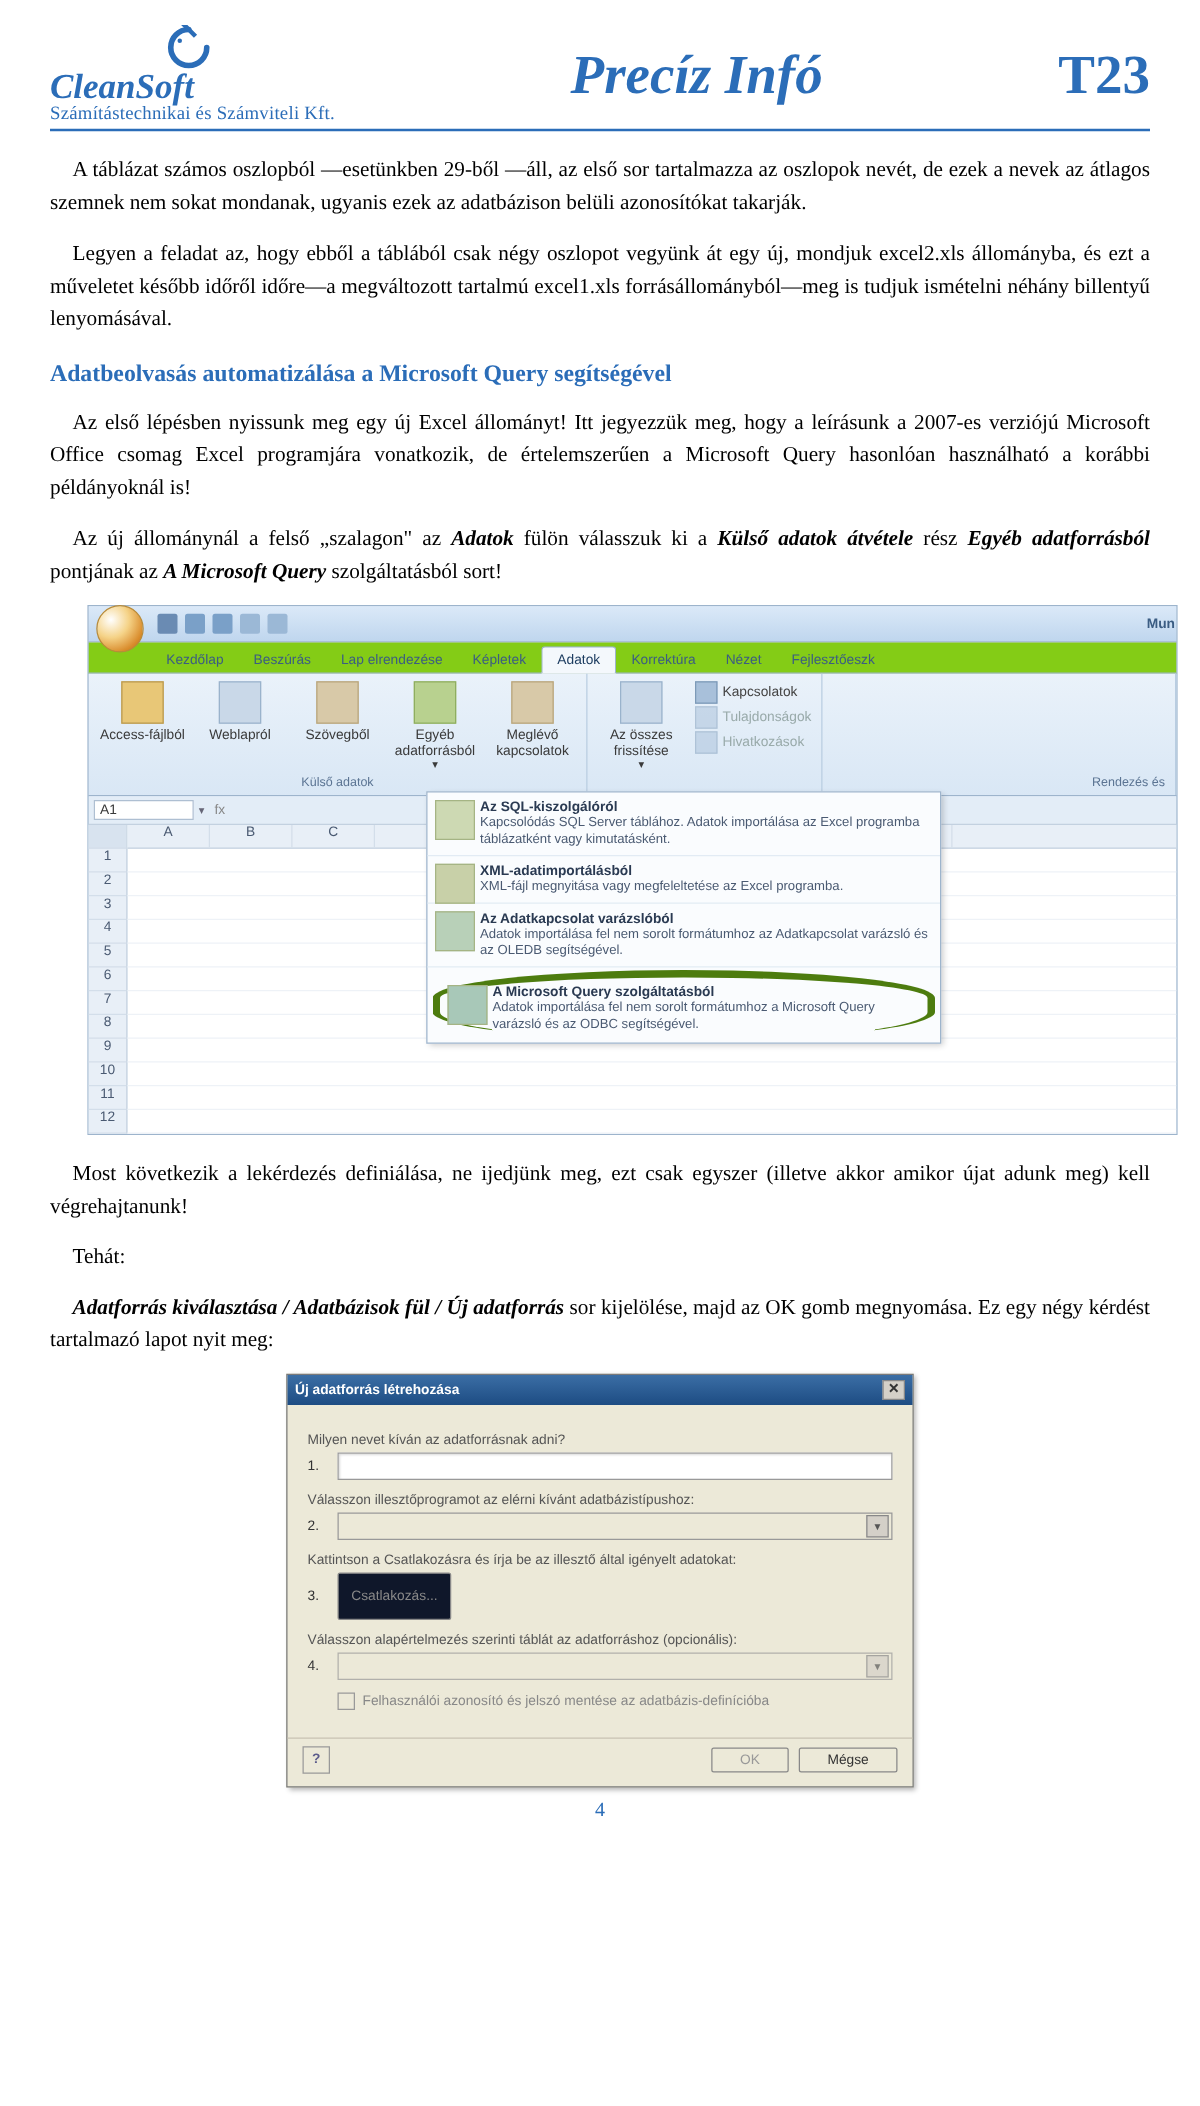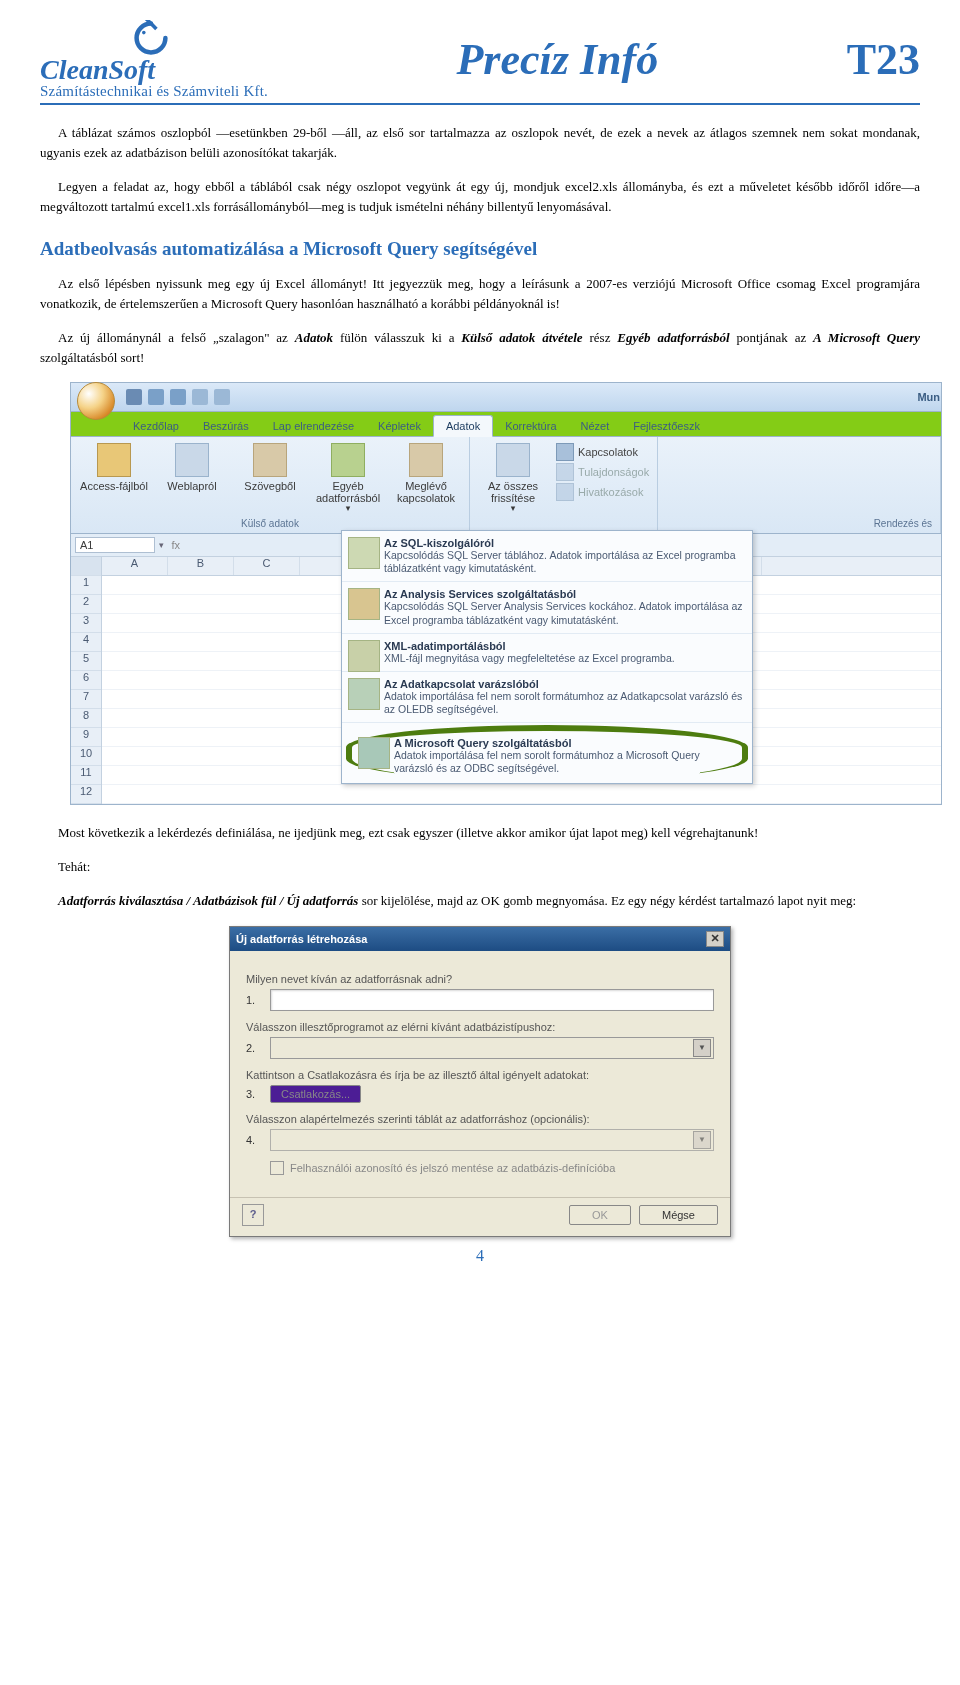--- a/index.html
+++ b/index.html
@@ -52,21 +52,21 @@
     font-weight: bold;
     font-style: italic;
     color: #2b6db8;
   }
   .header-code {
     font-size: 44px;
     font-weight: bold;
     color: #2b6db8;
   }
   .body-text {
-    font-size: 13px;
+    font-size: 17px;
     line-height: 1.55;
     text-align: justify;
     margin: 0 0 14px 0;
   }
   .indent {
     text-indent: 18px;
   }
   .section-heading {
     font-size: 19px;
     font-weight: bold;
@@ -340,23 +340,23 @@
     padding-right:2px;
   }
   .dlg-select .arrow {
     width:16px; height:16px;
     background:#d4d0c8;
     border:1px solid #888;
     display:flex; align-items:center; justify-content:center;
     font-size:8px;
   }
   .dlg-btn {
-    background:#4c1d95;
+    background:#0f172a;
     border:1px solid #888;
-    padding:2px 10px;
+    padding:12px 10px;
     color:#888;
     border-radius:2px;
   }
   .dlg-chk {
     display:flex;
     align-items:center;
     gap:6px;
     margin:10px 0 12px 24px;
     color:#888;
   }
@@ -561,44 +561,39 @@
         </div>
       </div>
 
       <div class="dropdown-panel" style="position:absolute; top:0;">
         <div class="dd-item">
           <div class="dd-icon"></div>
           <div class="dd-title">Az SQL-kiszolgálóról</div>
           <div class="dd-desc">Kapcsolódás SQL Server táblához. Adatok importálása az Excel programba táblázatként vagy kimutatásként.</div>
         </div>
         <div class="dd-item">
-          <div class="dd-icon" style="background:#d8c590;"></div>
-          <div class="dd-title">Az Analysis Services szolgáltatásból</div>
-          <div class="dd-desc">Kapcsolódás SQL Server Analysis Services kockához. Adatok importálása az Excel programba táblázatként vagy kimutatásként.</div>
-        </div>
-        <div class="dd-item">
           <div class="dd-icon" style="background:#c8d0a8;"></div>
           <div class="dd-title">XML-adatimportálásból</div>
           <div class="dd-desc">XML-fájl megnyitása vagy megfeleltetése az Excel programba.</div>
         </div>
         <div class="dd-item">
           <div class="dd-icon" style="background:#b8d0b8;"></div>
           <div class="dd-title">Az Adatkapcsolat varázslóból</div>
           <div class="dd-desc">Adatok importálása fel nem sorolt formátumhoz az Adatkapcsolat varázsló és az OLEDB segítségével.</div>
         </div>
         <div class="dd-item dd-circled">
           <div class="dd-icon" style="background:#a8c8b8;"></div>
           <div class="dd-title">A Microsoft Query szolgáltatásból</div>
           <div class="dd-desc">Adatok importálása fel nem sorolt formátumhoz a Microsoft Query varázsló és az ODBC segítségével.</div>
         </div>
       </div>
     </div>
   </div>
 
-  <p class="body-text indent">Most következik a lekérdezés definiálása, ne ijedjünk meg, ezt csak egyszer (illetve akkor amikor újat lapot meg) kell végrehajtanunk!</p>
+  <p class="body-text indent">Most következik a lekérdezés definiálása, ne ijedjünk meg, ezt csak egyszer (illetve akkor amikor újat adunk meg) kell végrehajtanunk!</p>
   <p class="body-text indent">Tehát:</p>
   <p class="body-text indent">
     <span class="bold-italic">Adatforrás kiválasztása / Adatbázisok fül / Új adatforrás</span><span> sor kijelölése, majd az OK gomb megnyomása. Ez egy négy kérdést tartalmazó lapot nyit meg:</span>
   </p>
 
   <div class="dialog-shot">
     <div class="dlg-title">
       <span>Új adatforrás létrehozása</span>
       <div class="dlg-close">✕</div>
     </div>

